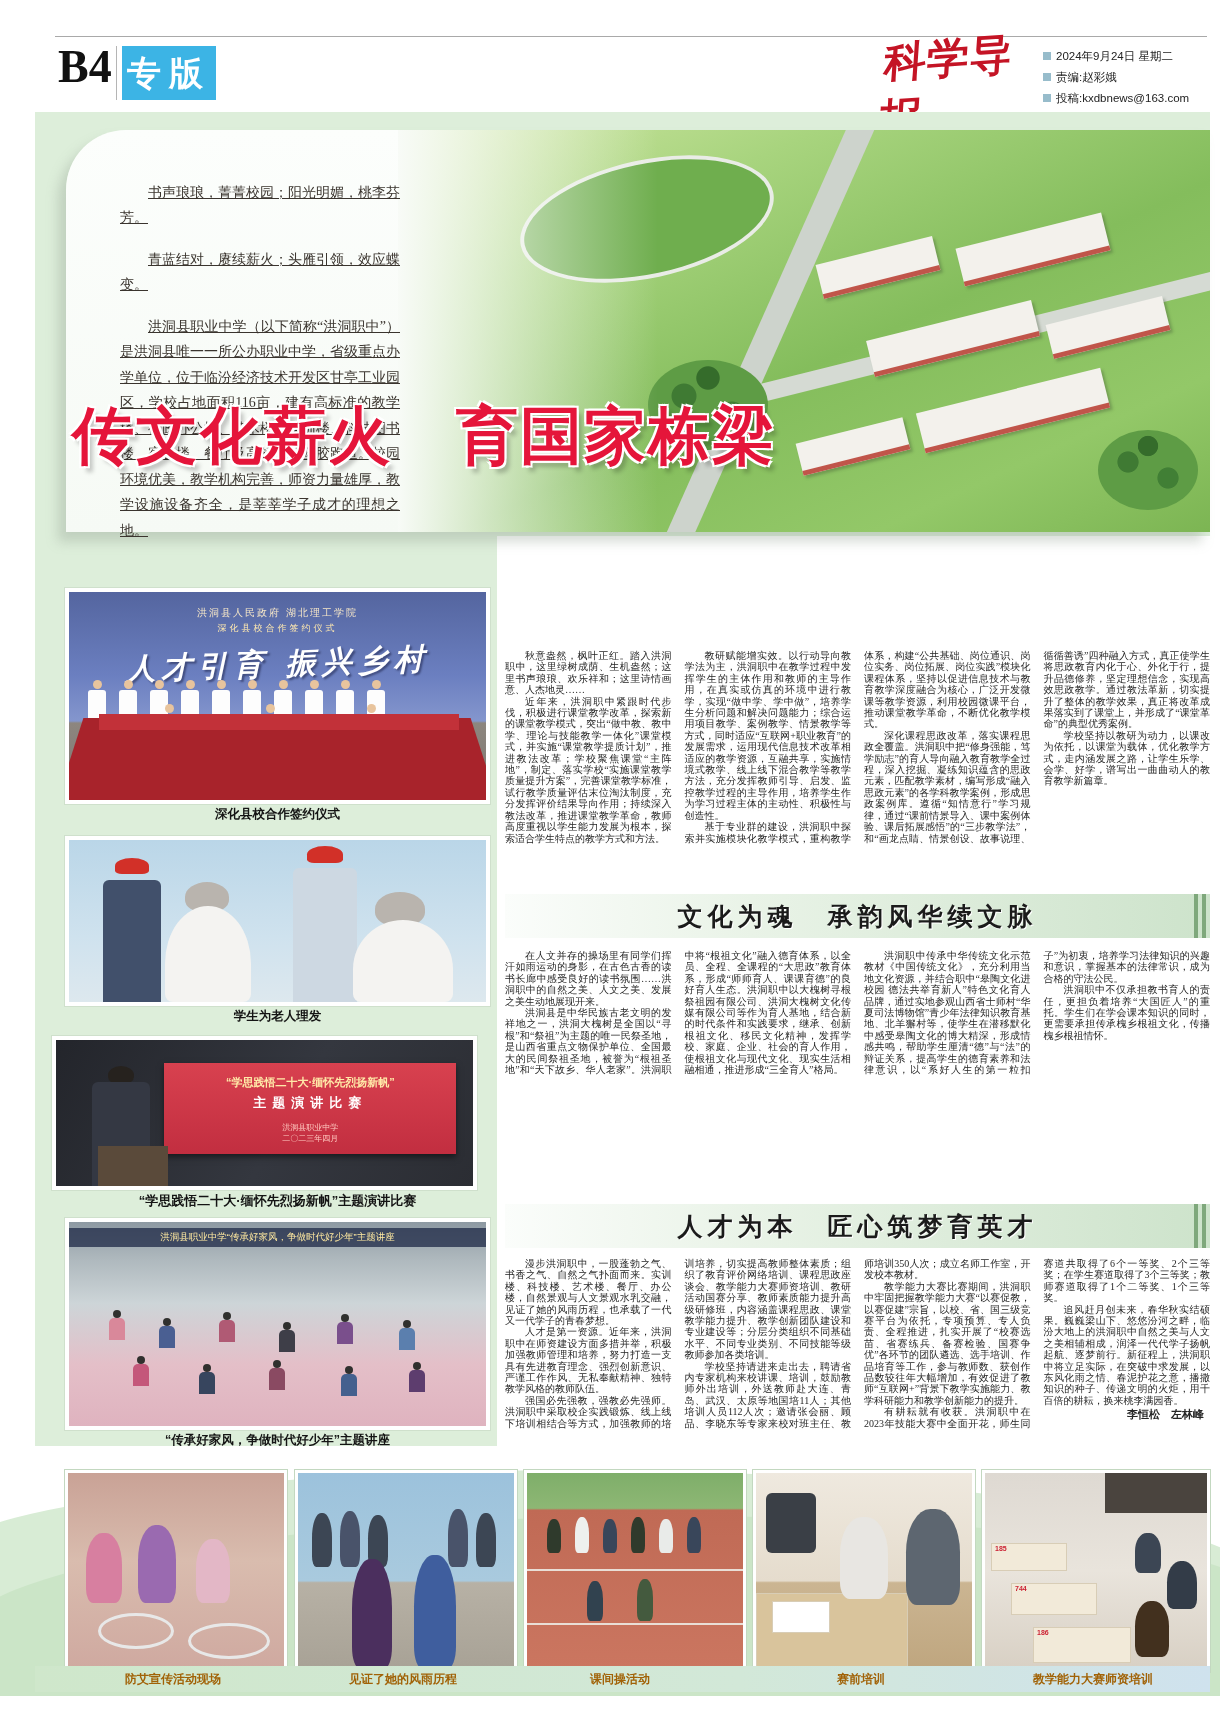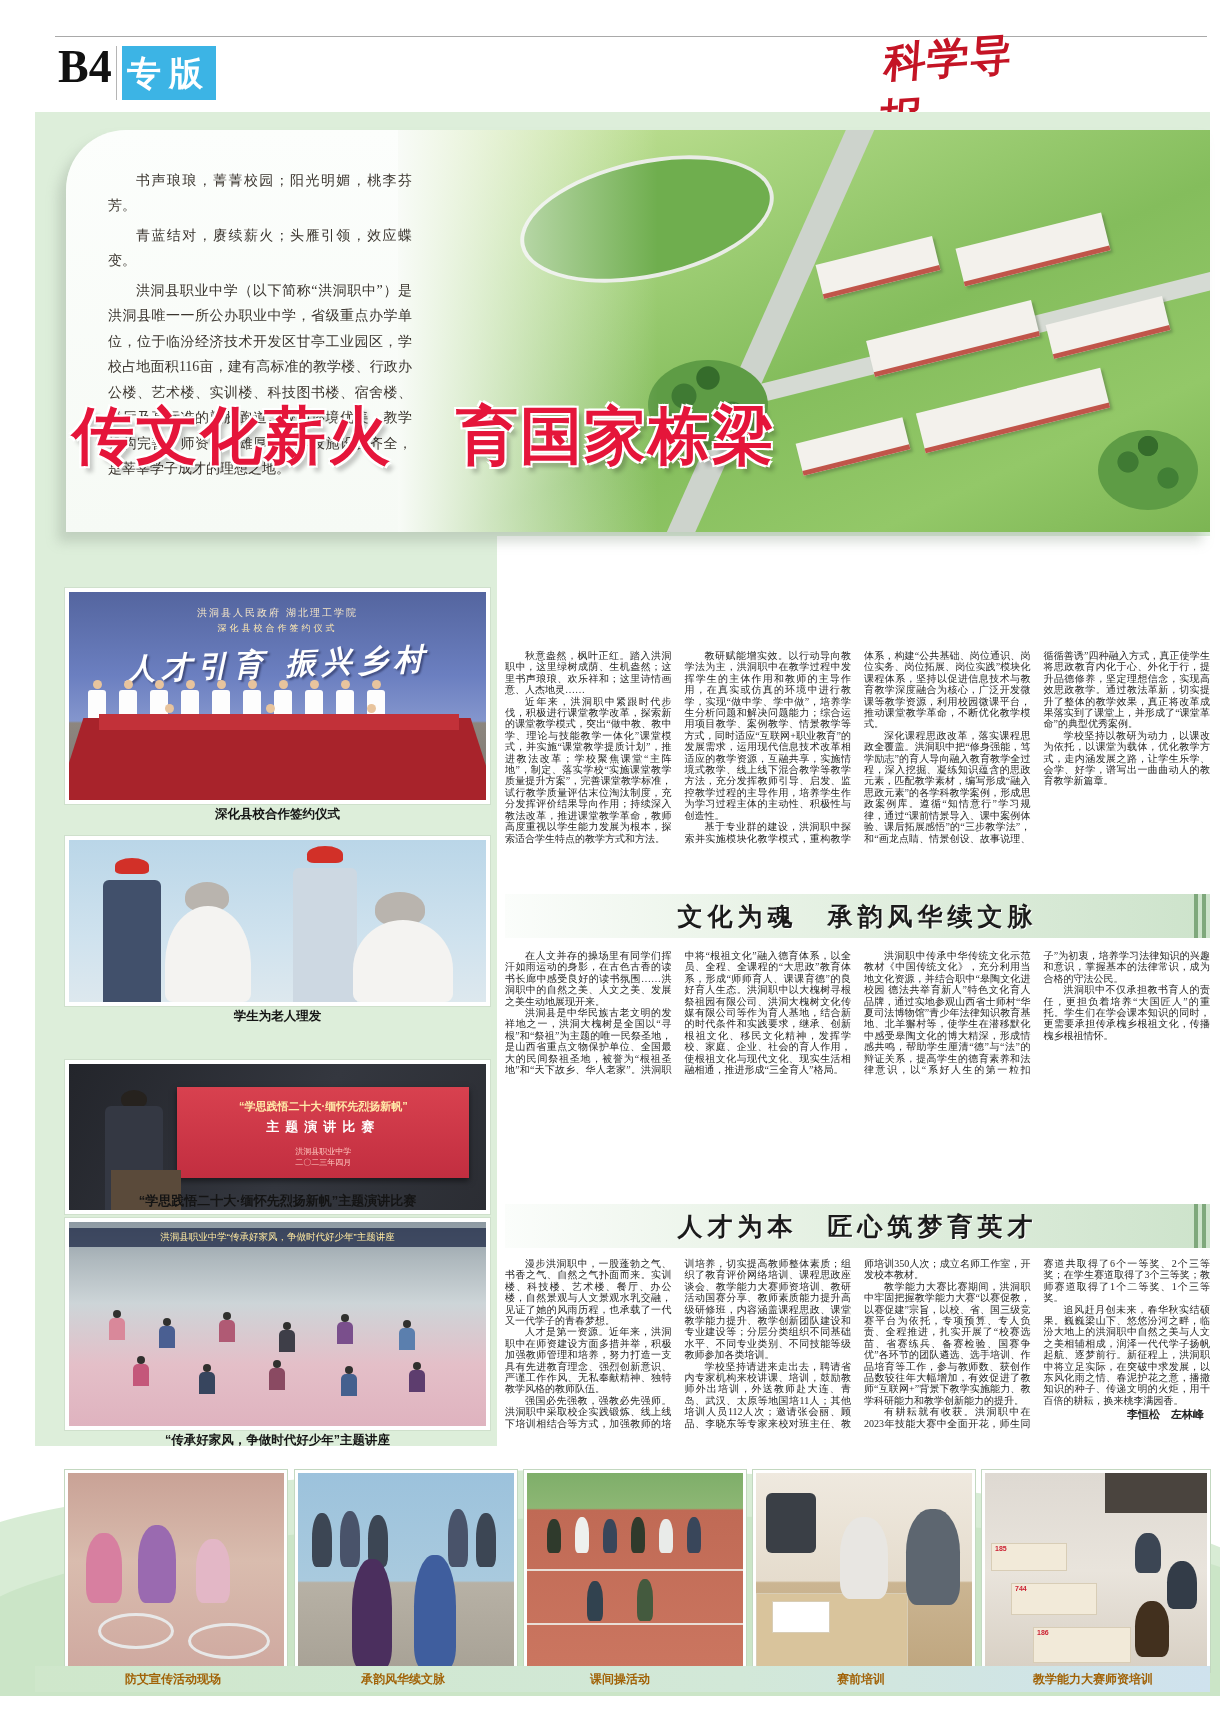--- a/index.html
+++ b/index.html
@@ -17,21 +17,21 @@
   .meta{left:1043px;top:46px;font-size:11.5px;color:#222;line-height:20px;}
   .meta .row{display:flex;align-items:center;margin-bottom:1px;}
   .meta .sq{width:8px;height:8px;background:#97bccb;margin-right:5px;flex:0 0 auto;}
   
   .greenpanel{left:35px;top:112px;width:1175px;height:424px;background:#ddeeda;}
   .leftrail{left:35px;top:112px;width:462px;height:1346px;background:#ddeeda;}
   .card{left:66px;top:130px;width:1144px;height:402px;background:linear-gradient(180deg,#fcfefc,#f6faf5);
         border-top-left-radius:60px;box-shadow:-8px 10px 12px rgba(140,155,140,.35);}
   .introtext{left:104px;top:164px;width:312px;height:340px;font:14px/1.82 "Liberation Serif",serif;
         color:#3a342e;text-align:justify;}
-  .introtext p{margin:4px;text-indent:2em;}
+  .introtext p{margin:16px;text-indent:2em;text-decoration:underline;}
   .aerial{left:398px;top:130px;width:812px;height:402px;overflow:hidden;
         background:linear-gradient(155deg,#cfe6a2 0%,#a8d47e 25%,#84bd5c 55%,#93c868 80%,#7cb553 100%);}
   .aerial .fade{position:absolute;left:0;top:0;width:260px;height:100%;
         background:linear-gradient(90deg,#f8fbf7 0%,rgba(248,251,247,0) 100%);}
   .trackfield{position:absolute;left:120px;top:30px;width:250px;height:110px;border-radius:50%;
         background:#6fae4e;border:4px solid #e9ece6;transform:rotate(-12deg);}
   .roadA{position:absolute;left:360px;top:-30px;width:26px;height:460px;background:#cdd3cc;transform:rotate(24deg);}
   .roadB{position:absolute;left:300px;top:200px;width:560px;height:18px;background:#d5dad3;transform:rotate(-14deg);}
   .bld{position:absolute;background:#f3f1ec;border-bottom:5px solid #c0554a;transform:rotate(-14deg);
         box-shadow:2px 3px 3px rgba(60,80,50,.35);}
@@ -117,20 +117,34 @@
 </head>
 <body>
 
 <div id="page">
 
   <div class="abs toprule"></div>
   <div class="abs pageno">B4</div>
   <div class="abs vdiv"></div>
   <div class="abs tab">专版</div>
   <div class="abs masthead">科学导报</div>
+  <div class="abs meta">
+    <div class="row">
+      <span class="sq"></span>
+      <span>2024年9月24日  星期二</span>
+    </div>
+    <div class="row">
+      <span class="sq"></span>
+      <span>责编:赵彩娥</span>
+    </div>
+    <div class="row">
+      <span class="sq"></span>
+      <span>投稿:kxdbnews@163.com</span>
+    </div>
+  </div>
 
   <div class="abs leftrail"></div>
   <div class="abs greenpanel"></div>
   <div class="abs card"></div>
 
   <div class="abs aerial">
     <div class="trackfield"></div>
     <div class="roadA"></div>
     <div class="roadB"></div>
     <div class="bld" style="left:420px;top:120px;width:120px;height:30px;"></div>
@@ -222,21 +236,21 @@
     <div class="torso" style="left:34px;top:40px;width:58px;height:122px;background:#41506b;"></div>
     <div class="hair" style="left:116px;top:42px;width:44px;height:30px;"></div>
     <div class="cape" style="left:96px;top:66px;width:86px;height:96px;"></div>
     <div class="cap-red" style="left:238px;top:6px;width:36px;height:17px;"></div>
     <div class="torso" style="left:224px;top:28px;width:64px;height:134px;background:#cdd8e2;"></div>
     <div class="hair" style="left:306px;top:52px;width:50px;height:34px;"></div>
     <div class="cape" style="left:284px;top:80px;width:100px;height:82px;"></div>
   </div>
   <div class="abs cap" style="left:65px;top:1008px;width:425px;">学生为老人理发</div>
 
-  <div class="abs ph p3" style="left:65px;top:1036px;width:417px;height:146px;margin-top:24px;">
+  <div class="abs ph p3" style="left:52px;top:1036px;width:417px;height:146px;">
     <div class="banner">
       <div class="b1">“学思践悟二十大·缅怀先烈扬新帆”</div>
       <div class="b2">主题演讲比赛</div>
       <div class="b3">洪洞县职业中学</div>
       <div class="b4">二〇二三年四月</div>
     </div>
     <div class="hair" style="left:52px;top:26px;width:26px;height:18px;background:#26221e;"></div>
     <div class="torso" style="left:36px;top:42px;width:58px;height:104px;background:#343843;"></div>
     <div class="lectern"></div>
   </div>
@@ -350,18 +364,18 @@
     <div class="desk" style="left:48px;top:154px;width:96px;height:34px;">
         <span>186</span>
       </div>
     <div class="blob" style="left:150px;top:60px;width:26px;height:40px;background:#3c4654;"></div>
     <div class="blob" style="left:182px;top:88px;width:30px;height:48px;background:#333c48;"></div>
     <div class="blob" style="left:150px;top:128px;width:34px;height:56px;background:#42301e;"></div>
   </div>
 
   <div class="abs capband"></div>
   <div class="abs bcap" style="left:65px;width:216px;">防艾宣传活动现场</div>
-  <div class="abs bcap" style="left:295px;width:216px;">承韵风华续文脉</div>
+  <div class="abs bcap" style="left:295px;width:216px;">见证了她的风雨历程</div>
   <div class="abs bcap" style="left:512px;width:216px;">课间操活动</div>
   <div class="abs bcap" style="left:753px;width:216px;">赛前培训</div>
   <div class="abs bcap" style="left:982px;width:222px;">教学能力大赛师资培训</div>
 
 </div>
 
 </body></html>

